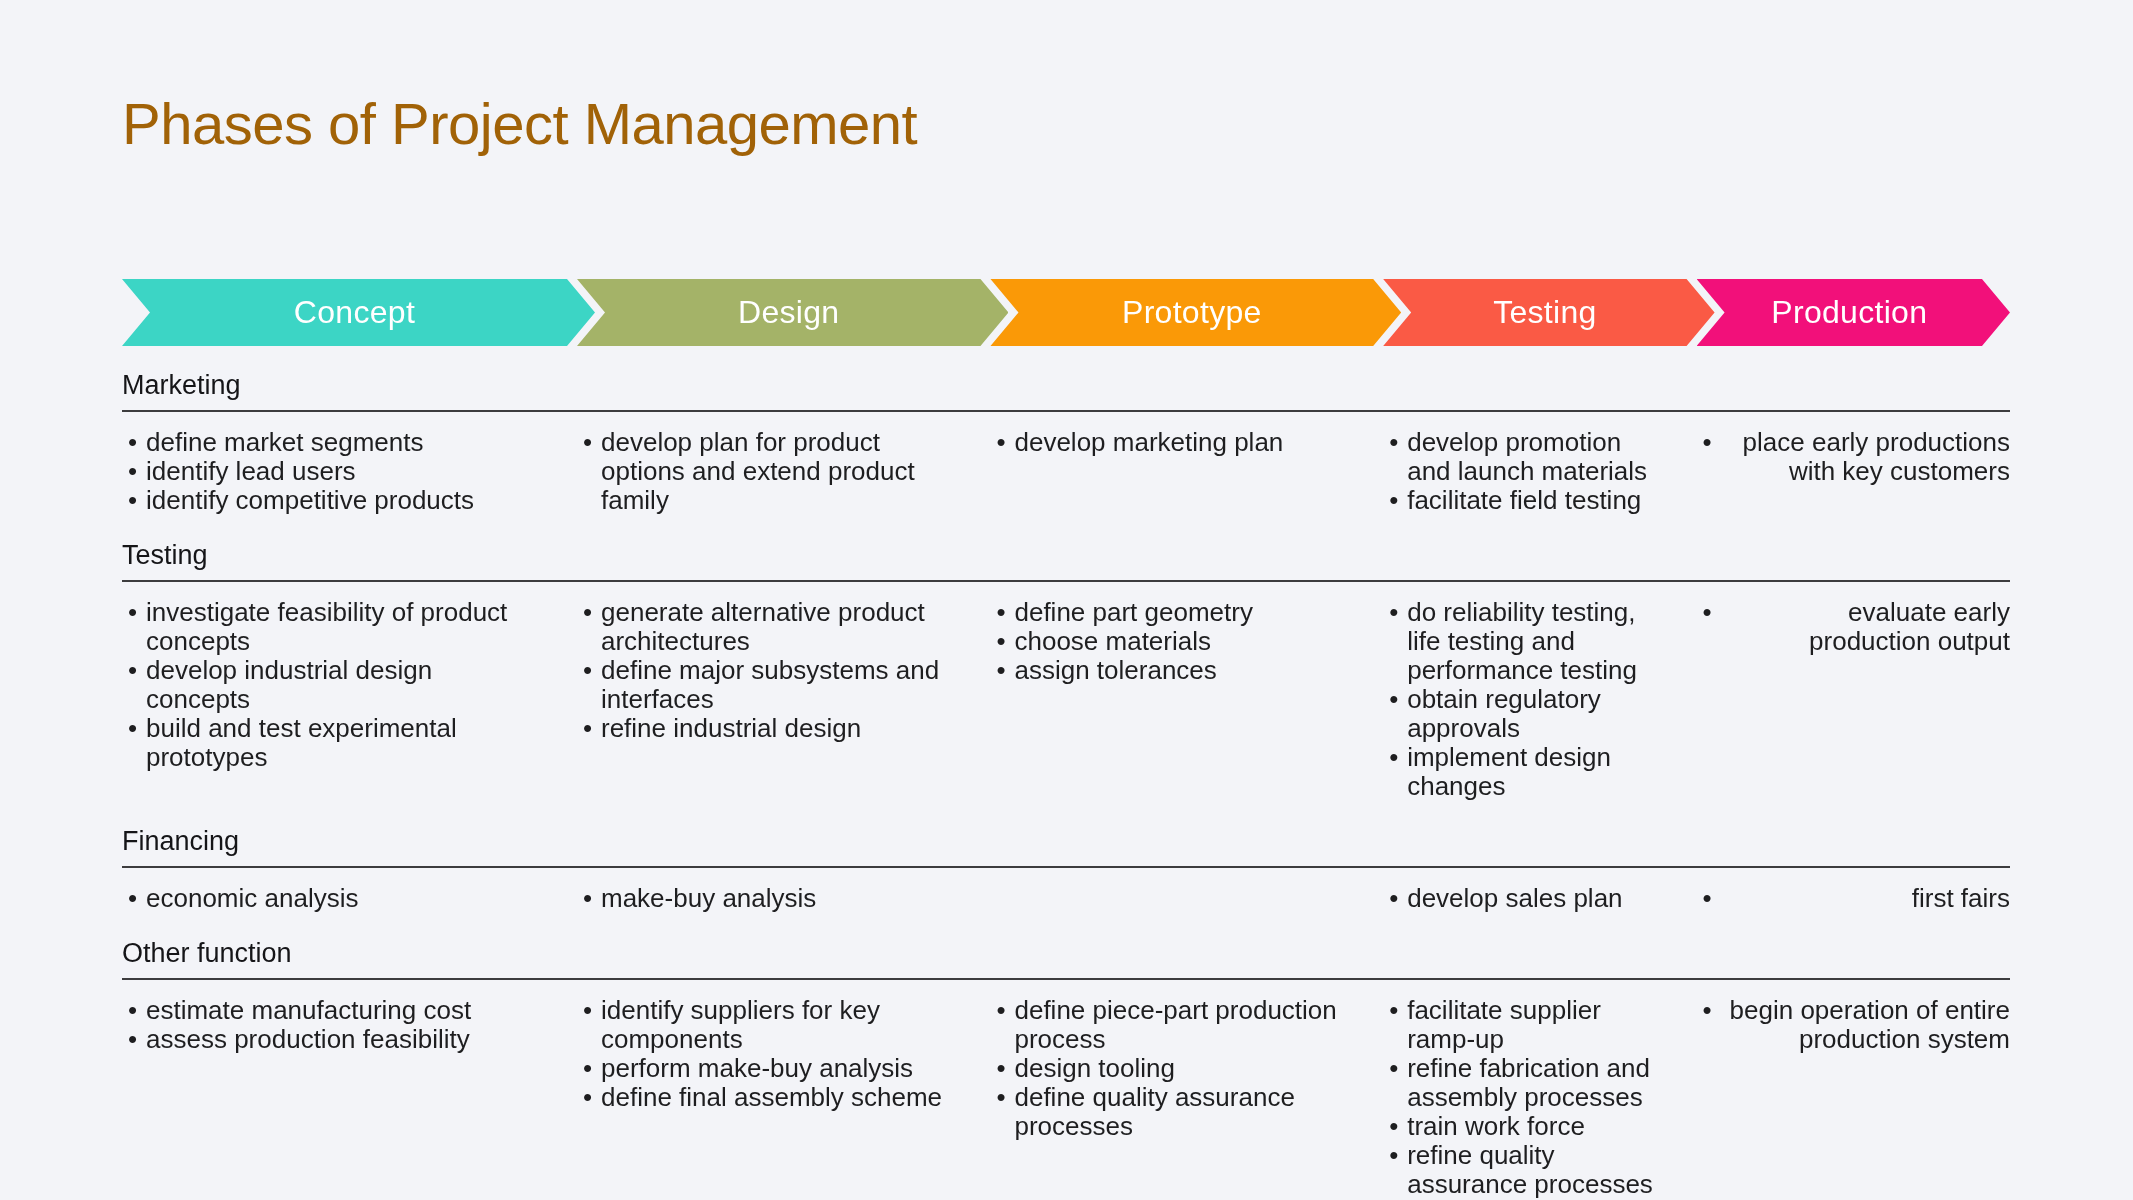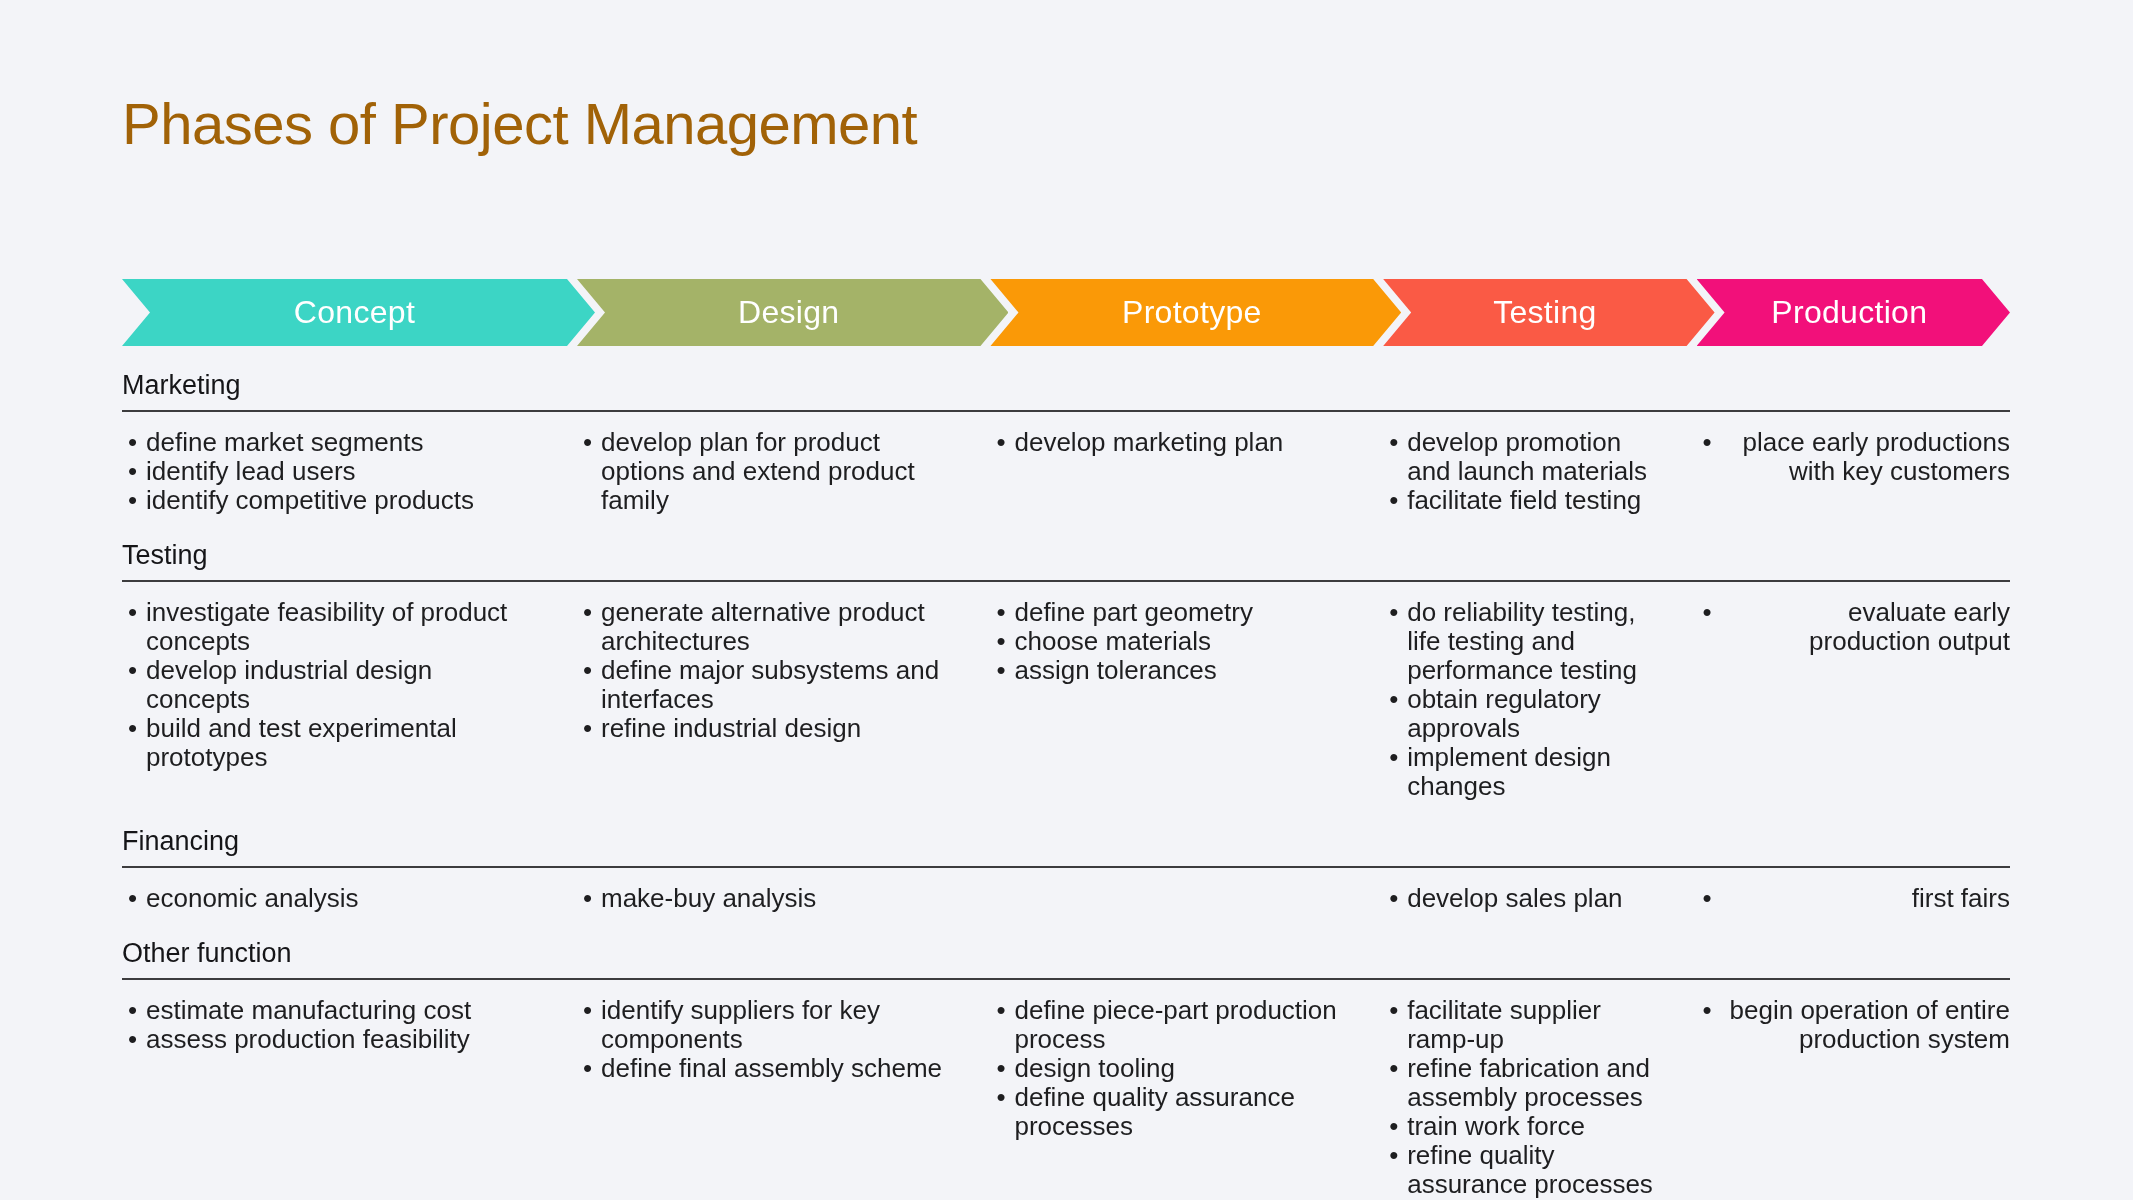--- a/index.html
+++ b/index.html
@@ -209,20 +209,21 @@
         <div class="row">
           <div class="cell">
             <ul class="bullets">
               <li class="bullet">estimate manufacturing cost</li>
               <li class="bullet">assess production feasibility</li>
             </ul>
           </div>
           <div class="cell">
             <ul class="bullets">
               <li class="bullet">identify suppliers for key components</li>
+              <li class="bullet">perform make-buy analysis</li>
               <li class="bullet">define final assembly scheme</li>
             </ul>
           </div>
           <div class="cell">
             <ul class="bullets">
               <li class="bullet">define piece-part production process</li>
               <li class="bullet">design tooling</li>
               <li class="bullet">define quality assurance processes</li>
             </ul>
           </div>

